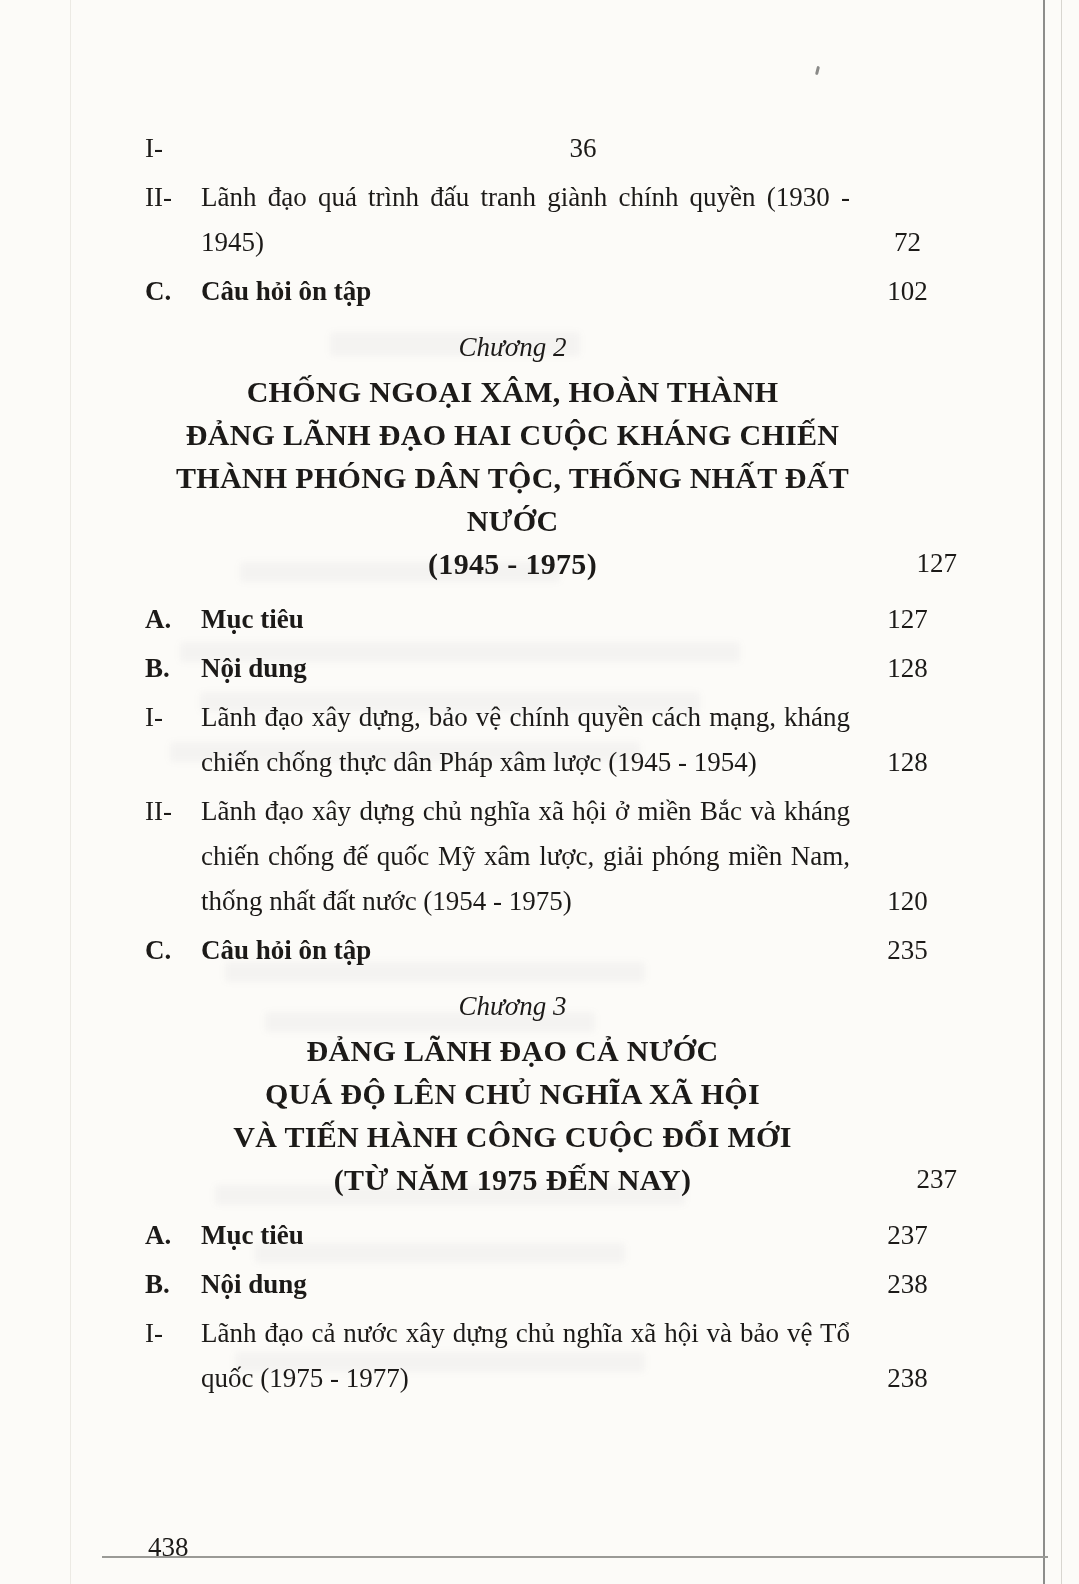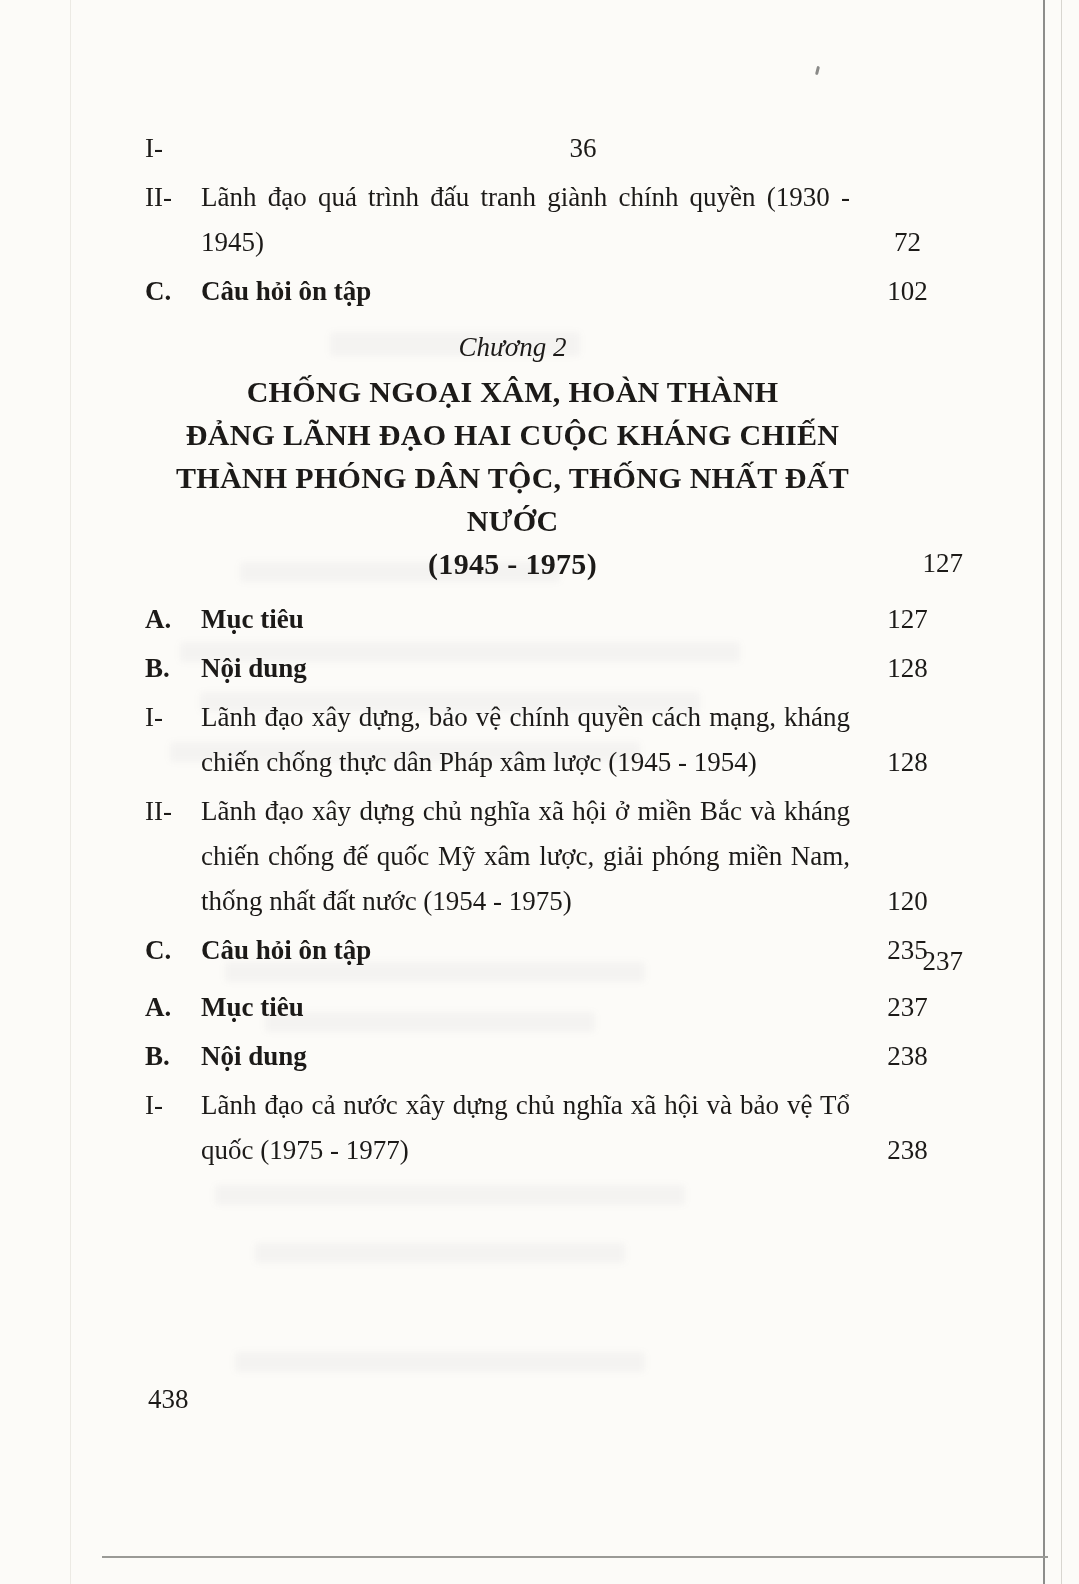--- a/index.html
+++ b/index.html
@@ -34,27 +34,27 @@
   .content {
     position:absolute; left:145px; top:126px; width:820px;
     font-size:27px; line-height:45px;
   }
   .toc-entry { display:flex; margin-bottom:4px; }
   .toc-entry .label { flex:none; width:56px; align-self:flex-start; }
   .toc-entry .text  { flex:none; width:649px; text-align:justify; text-justify:inter-word; }
   .toc-entry .pageno { flex:1; text-align:center; align-self:flex-end; }
   .toc-entry.bold .label, .toc-entry.bold .text { font-weight:700; }
 
-  .chapter-heading { position:relative; margin:10px 2px 12px 0; }
+  .chapter-heading { position:relative; margin:10px 8px 12px 0; }
   .heading-inner { width:735px; text-align:center; }
   .kicker { font-style:italic; font-size:27px; line-height:46px; }
   .title-line { font-weight:700; font-size:30px; line-height:43px; letter-spacing:0.3px; }
   .heading-page { position:absolute; right:0; bottom:0; font-size:27px; line-height:43px; font-weight:400; }
 
-  .folio { position:absolute; left:148px; top:1384px; font-size:27px; }
+  .folio { position:absolute; left:148px; top:1532px; font-size:27px; }
 </style>
 </head>
 <body>
 
 <div class="page">
 
   <div class="ghost g1"></div>
   <div class="ghost g2"></div>
   <div class="ghost g3"></div>
   <div class="ghost g4"></div>
@@ -113,20 +113,27 @@
       <span class="text">Lãnh đạo xây dựng chủ nghĩa xã hội ở miền Bắc và kháng chiến chống đế quốc Mỹ xâm lược, giải phóng miền Nam, thống nhất đất nước (1954 - 1975)</span>
       <span class="pageno">120</span>
     </div>
     <div class="toc-entry bold">
       <span class="label">C.</span>
       <span class="text">Câu hỏi ôn tập</span>
       <span class="pageno">235</span>
     </div>
 
     <div class="chapter-heading">
+      <div class="heading-inner">
+        <div class="kicker">Chương 3</div>
+        <div class="title-line">ĐẢNG LÃNH ĐẠO CẢ NƯỚC</div>
+        <div class="title-line">QUÁ ĐỘ LÊN CHỦ NGHĨA XÃ HỘI</div>
+        <div class="title-line">VÀ TIẾN HÀNH CÔNG CUỘC ĐỔI MỚI</div>
+        <div class="title-line">(TỪ NĂM 1975 ĐẾN NAY)</div>
+      </div>
       <div class="heading-page">237</div>
     </div>
 
     <div class="toc-entry bold">
       <span class="label">A.</span>
       <span class="text">Mục tiêu</span>
       <span class="pageno">237</span>
     </div>
     <div class="toc-entry bold">
       <span class="label">B.</span>

